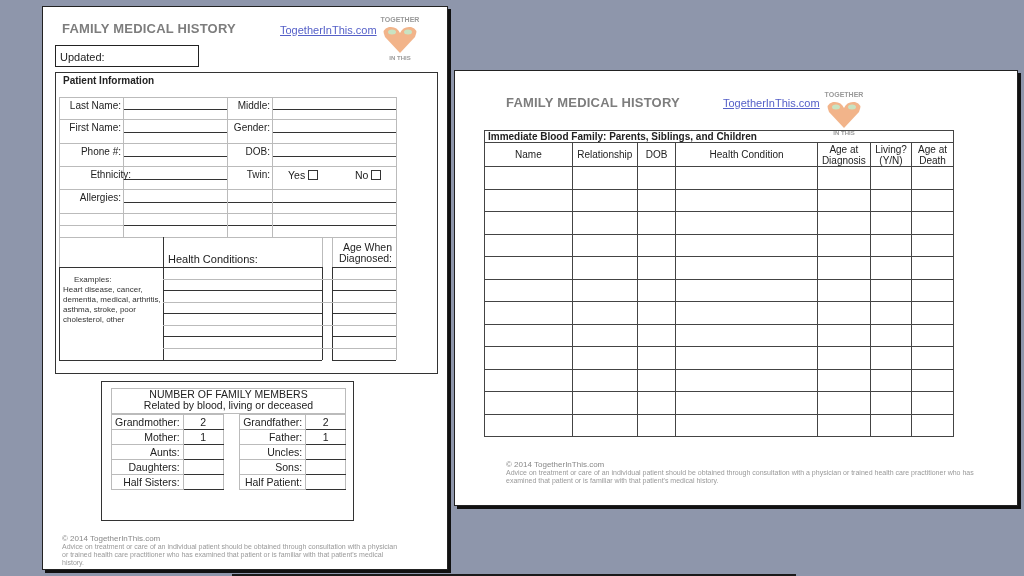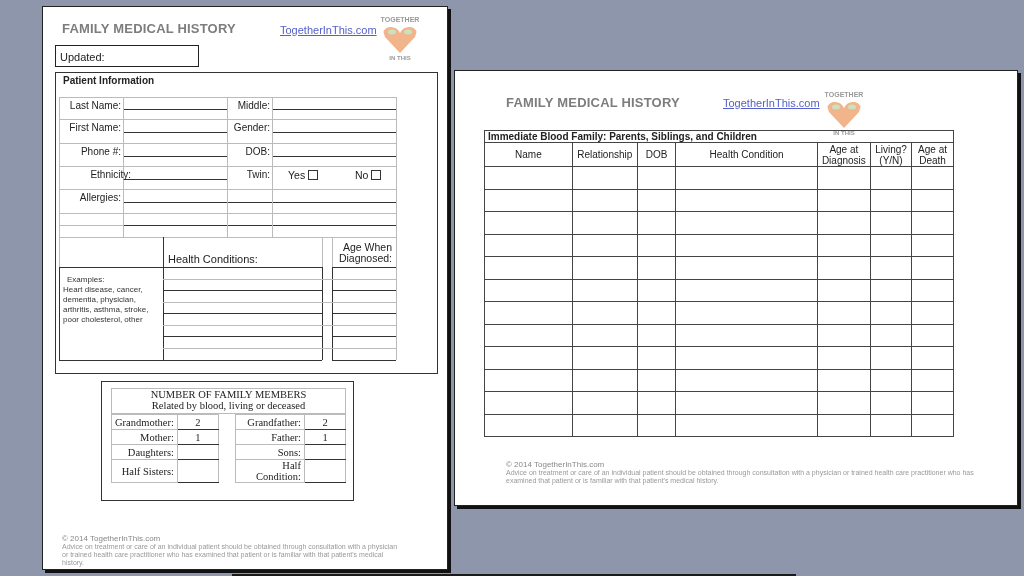--- a/index.html
+++ b/index.html
@@ -115,27 +115,27 @@
     <div class="hl" style="left:107px;top:229px;width:233px;"></div>
     <div class="hd" style="left:107px;top:240px;width:159px;"></div>
     <div class="hd" style="left:276px;top:240px;width:64px;"></div>
     <div class="hl" style="left:107px;top:252px;width:233px;"></div>
     <div class="hd" style="left:107px;top:263px;width:159px;"></div>
     <div class="hd" style="left:276px;top:263px;width:64px;"></div>
     <div class="hl" style="left:107px;top:275px;width:233px;"></div>
 
     <div class="abs" style="left:112px;top:180px;font-size:11px;color:#222;">Health Conditions:</div>
     <div class="abs" style="left:278px;top:169px;width:58px;font-size:10.5px;color:#222;line-height:11px;text-align:right;">Age When Diagnosed:</div>
-    <div class="abs small" style="left:11px;top:202px;">Examples:</div>
-    <div class="abs small" style="left:7px;top:212px;width:98px;">Heart disease, cancer, dementia, physician, arthritis, asthma, stroke, poor cholesterol, other</div>
+    <div class="abs small" style="left:18px;top:202px;">Examples:</div>
+    <div class="abs small" style="left:7px;top:212px;width:98px;">Heart disease, cancer, dementia, medical, arthritis, asthma, stroke, poor cholesterol, other</div>
     <div class="abs" style="left:108px;top:195px;width:158px;height:92px;"></div>
     <div class="abs" style="left:277px;top:195px;width:63px;height:92px;"></div>
   </div>
 
-  <div class="box" style="left:58px;top:374px;width:253px;height:120px;font-family:Liberation Serif, serif;">
+  <div class="box" style="left:58px;top:374px;width:253px;height:140px;">
     <div class="abs" style="left:9px;top:6px;width:233px;height:24px;border:1px solid #bbb;text-align:center;font-size:10.5px;line-height:11px;color:#222;">
       <div>NUMBER OF FAMILY MEMBERS</div>
       <div>Related by blood, living or deceased</div>
     </div>
     <table class="fam" style="left:9px;top:32px;width:235px;">
       <tbody>
           <tr>
         <td class="r">Grandmother:</td>
         <td class="v">2</td>
         <td style="width:10px;border-top:none;border-bottom:none;"></td>
@@ -143,31 +143,38 @@
         <td class="v">2</td>
       </tr>
       <tr>
         <td class="r">Mother:</td>
         <td class="v">1</td>
         <td style="border-top:none;border-bottom:none;"></td>
         <td class="r">Father:</td>
         <td class="v">1</td>
       </tr>
       <tr>
+        <td class="r">Aunts:</td>
+        <td class="v"></td>
+        <td style="border-top:none;border-bottom:none;"></td>
+        <td class="r">Uncles:</td>
+        <td class="v"></td>
+      </tr>
+      <tr>
         <td class="r">Daughters:</td>
         <td class="v"></td>
         <td style="border-top:none;border-bottom:none;"></td>
         <td class="r">Sons:</td>
         <td class="v"></td>
       </tr>
       <tr>
         <td class="r">Half Sisters:</td>
         <td class="v"></td>
         <td style="border-top:none;border-bottom:none;"></td>
-        <td class="r">Half Condition:</td>
+        <td class="r">Half Patient:</td>
         <td class="v"></td>
       </tr>
     </tbody>
       </table>
   </div>
 
   <div class="footer" style="left:19px;top:528px;width:340px;">
     <div class="c">© 2014 TogetherInThis.com</div>
     <div>Advice on treatment or care of an individual patient should be obtained through consultation with a physician or trained health care practitioner who has examined that patient or is familiar with that patient's medical history.</div>
   </div>

